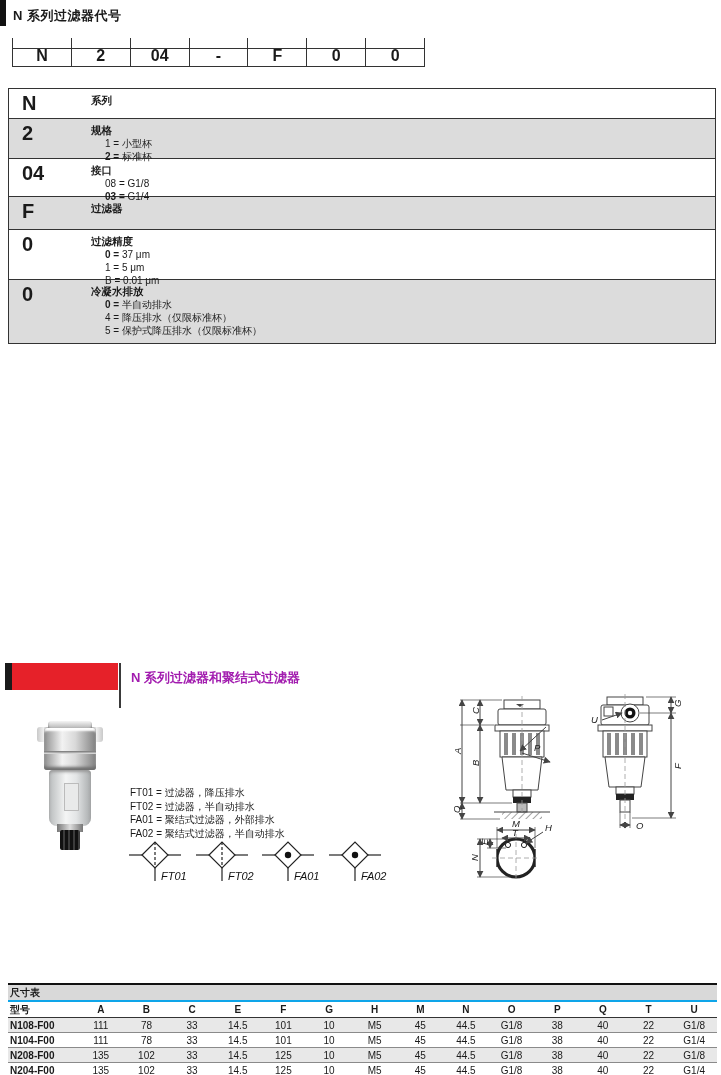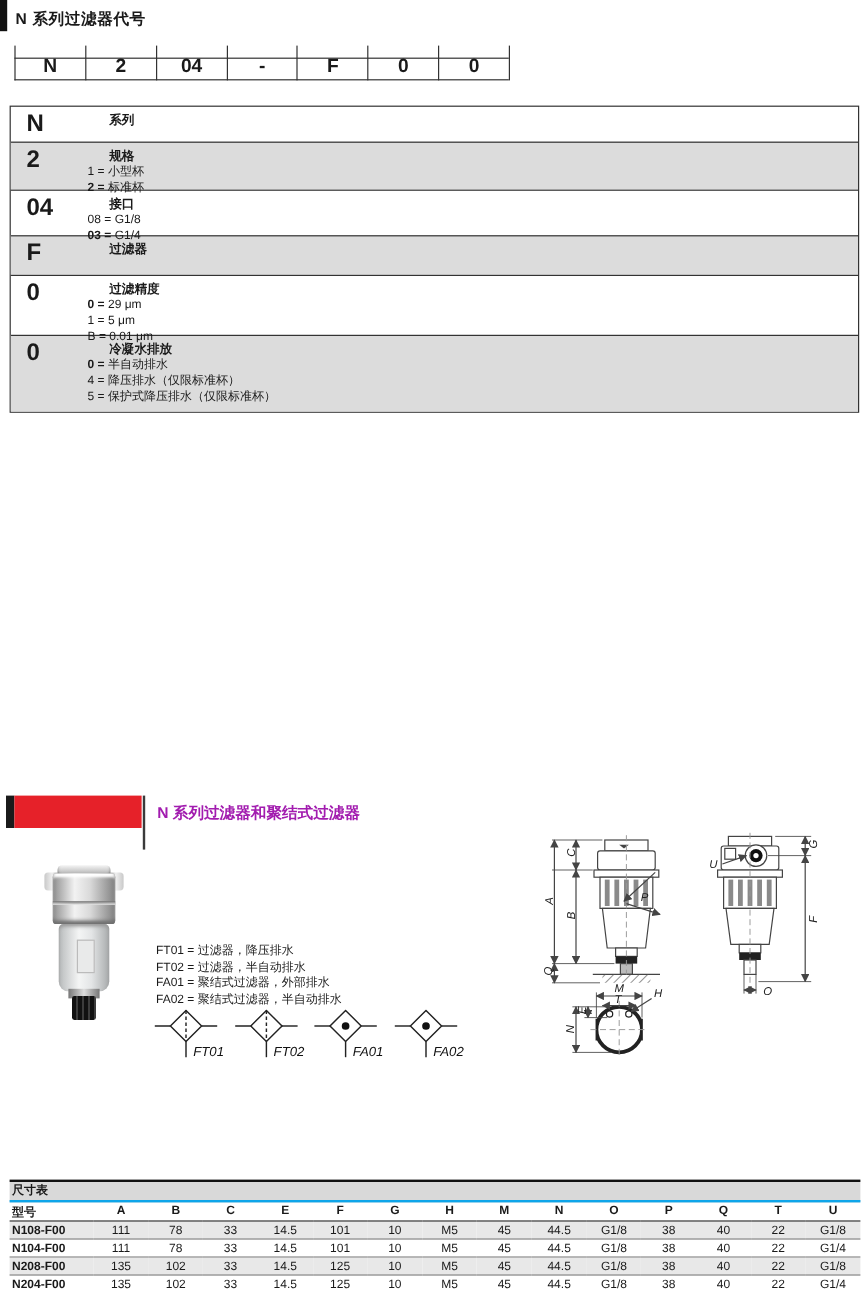--- a/index.html
+++ b/index.html
@@ -20,21 +20,21 @@
                   font-size:16px;font-weight:bold;}
 
   
   .code-table{left:8px;top:88px;width:708px;border:1.3px solid #333;box-sizing:border-box;}
   .ct-row{display:flex;box-sizing:border-box;}
   .ct-row + .ct-row{border-top:1.3px solid #333;}
   .ct-row.gray{background:#dcdcdc;}
   .ct-code{width:64px;box-sizing:border-box;padding:3px 0 0 13px;font-size:20px;font-weight:bold;}
   .ct-desc{flex:1;padding-top:5px;}
   .ct-label{font-size:10.5px;font-weight:bold;line-height:13px;margin-left:18px;}
-  .ct-opt{font-size:10px;line-height:13px;}
+  .ct-opt{font-size:10px;line-height:13px;margin-left:32px;}
   .ct-opt .k{font-weight:normal;}
   .ct-opt .k.sel{font-weight:bold;}
 
   
   .sec-chip{left:5px;top:663px;width:7px;height:27px;background:#1a1a1a;}
   .sec-bar{left:12px;top:663px;width:106px;height:27px;}
   .sec-vline{left:119px;top:663px;width:2px;height:45px;background:#3a3a3a;}
   .sec-title{left:131px;top:669px;font-size:13px;font-weight:bold;color:#a21caf;}
 
   
@@ -140,21 +140,21 @@
     <div class="ct-row gray" style="height: 33px; background: rgb(220, 220, 220);">
       <div class="ct-code">F</div>
       <div class="ct-desc">
           <div class="ct-label">过滤器</div>
         </div>
     </div>
     <div class="ct-row" style="height:50px">
       <div class="ct-code">0</div>
       <div class="ct-desc">
         <div class="ct-label">过滤精度</div>
-        <div class="ct-opt"><span class="k sel">0 = </span><span>29 μm</span></div>
+        <div class="ct-opt"><span class="k sel">0 = </span><span>37 μm</span></div>
         <div class="ct-opt"><span class="k">1 = </span><span>5 μm</span></div>
         <div class="ct-opt"><span class="k">B = </span><span>0.01 μm</span></div>
       </div>
     </div>
     <div class="ct-row gray" style="height: 64px; background: rgb(220, 220, 220);">
       <div class="ct-code">0</div>
       <div class="ct-desc">
         <div class="ct-label">冷凝水排放</div>
         <div class="ct-opt"><span class="k sel">0 = </span><span>半自动排水</span></div>
         <div class="ct-opt"><span class="k">4 = </span><span>降压排水（仅限标准杯）</span></div>

